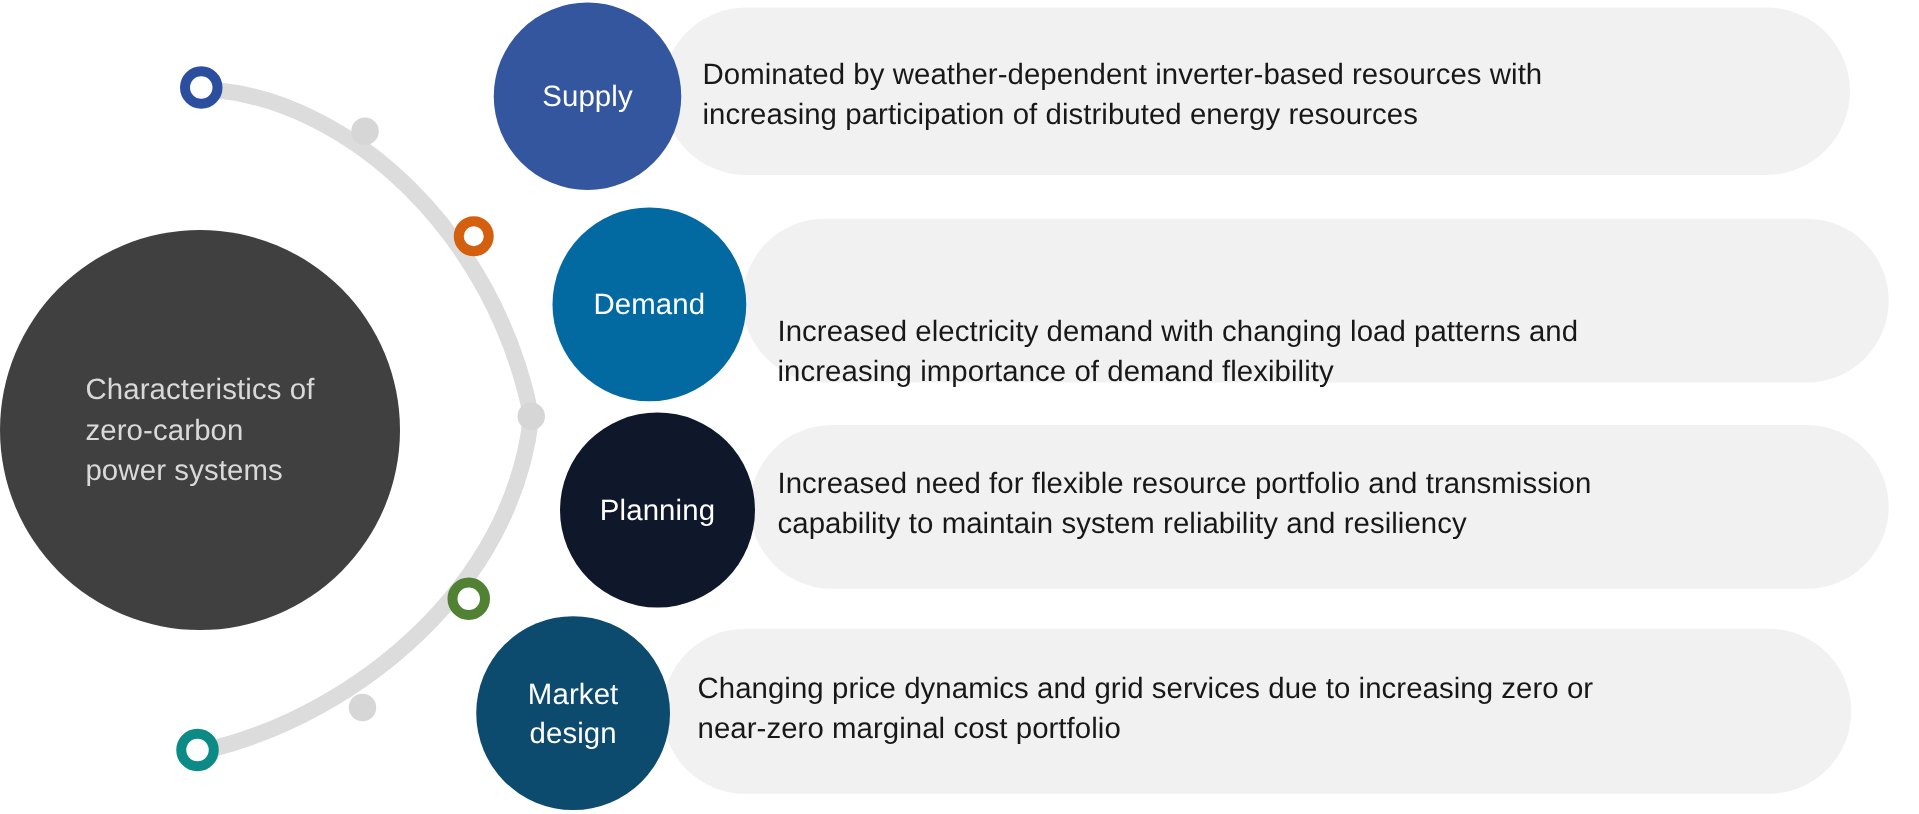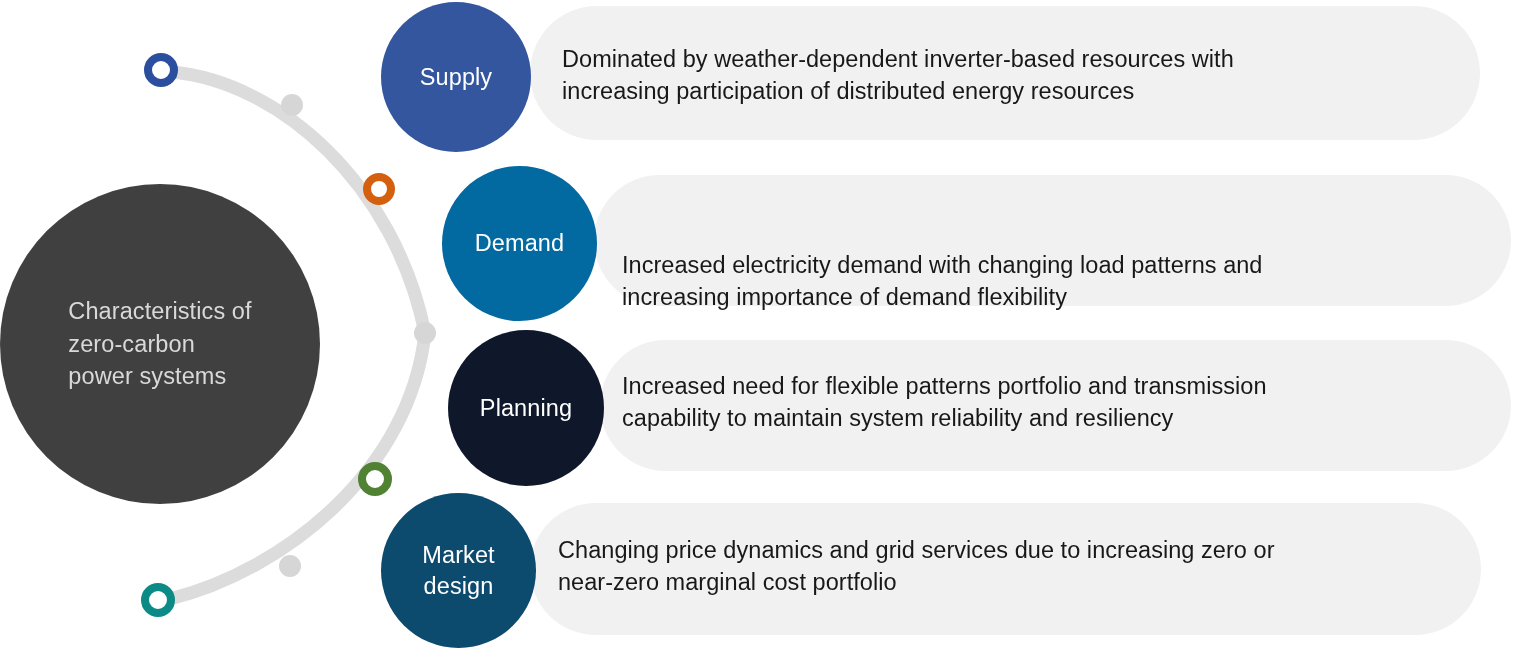--- a/index.html
+++ b/index.html
@@ -84,21 +84,21 @@
     font-size: 23.5px;
     line-height: 1.30;
     text-align: center;
     white-space: pre-line;
     letter-spacing: 0.1px;
   }
 
   
   #row-supply  .pill { left: 530px; top: 6px;   width: 950px;  height: 134px; }
   #row-supply  .pill-text { left: 562px; top: 43px; width: 890px; }
-  #row-supply  .bubble { left: 381px; top: 2px;  width: 150px; height: 150px; background: #33569f; }
+  #row-supply  .bubble { left: 395px; top: 2px;  width: 150px; height: 150px; background: #33569f; }
 
   #row-demand  .pill { left: 594px; top: 175px; width: 917px;  height: 131px; }
   #row-demand  .pill-text { left: 622px; top: 206px; width: 870px; margin-top: 43px; }
   #row-demand  .bubble { left: 442px; top: 166px; width: 155px; height: 155px; background: #0369a1; }
 
   #row-planning .pill { left: 600px; top: 340px; width: 911px;  height: 131px; }
   #row-planning .pill-text { left: 622px; top: 370px; width: 880px; }
   #row-planning .bubble { left: 448px; top: 330px; width: 156px; height: 156px; background: #0f172a; }
 
   #row-market  .pill { left: 530px; top: 503px; width: 951px;  height: 132px; }
@@ -144,21 +144,21 @@
     <div class="pill"></div>
     <div class="pill-text">Increased electricity demand with changing load patterns and
 increasing importance of demand flexibility</div>
     <div class="bubble">
       <span class="bubble-label">Demand</span>
     </div>
   </div>
 
   <div class="row" id="row-planning">
     <div class="pill"></div>
-    <div class="pill-text">Increased need for flexible patterns portfolio and transmission
+    <div class="pill-text">Increased need for flexible resource portfolio and transmission
 capability to maintain system reliability and resiliency</div>
     <div class="bubble">
       <span class="bubble-label">Planning</span>
     </div>
   </div>
 
   <div class="row" id="row-market">
     <div class="pill"></div>
     <div class="pill-text">Changing price dynamics and grid services due to increasing zero or
 near-zero marginal cost portfolio</div>

